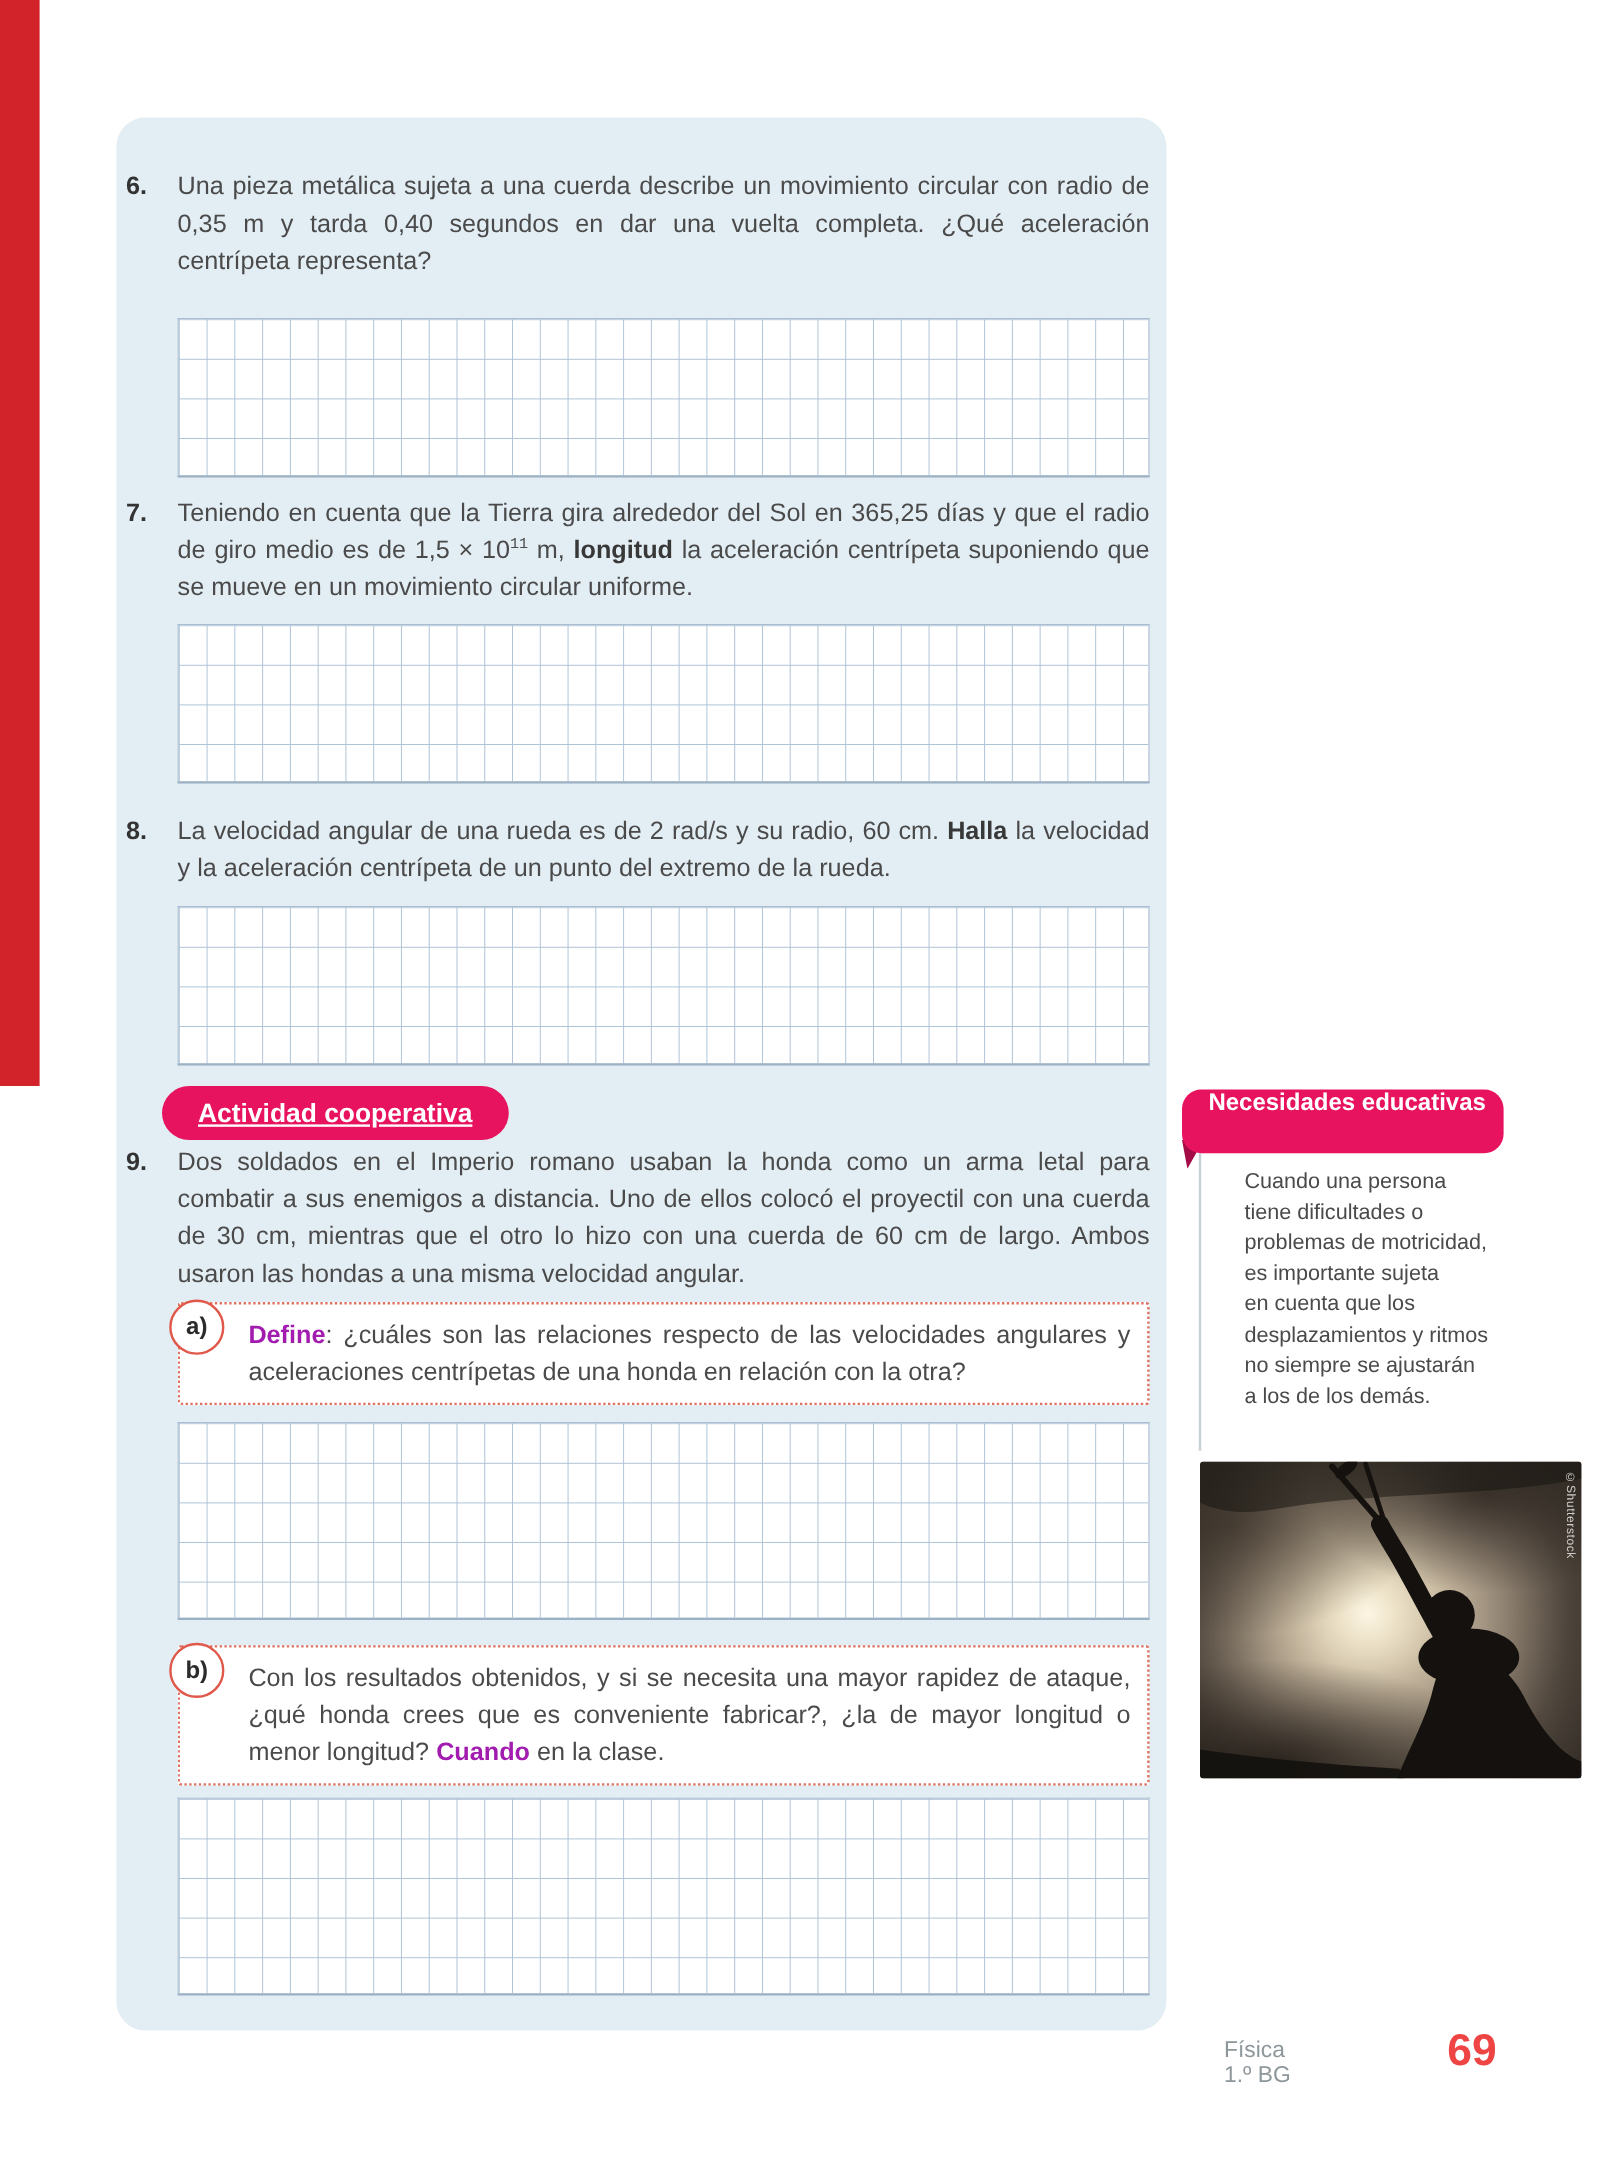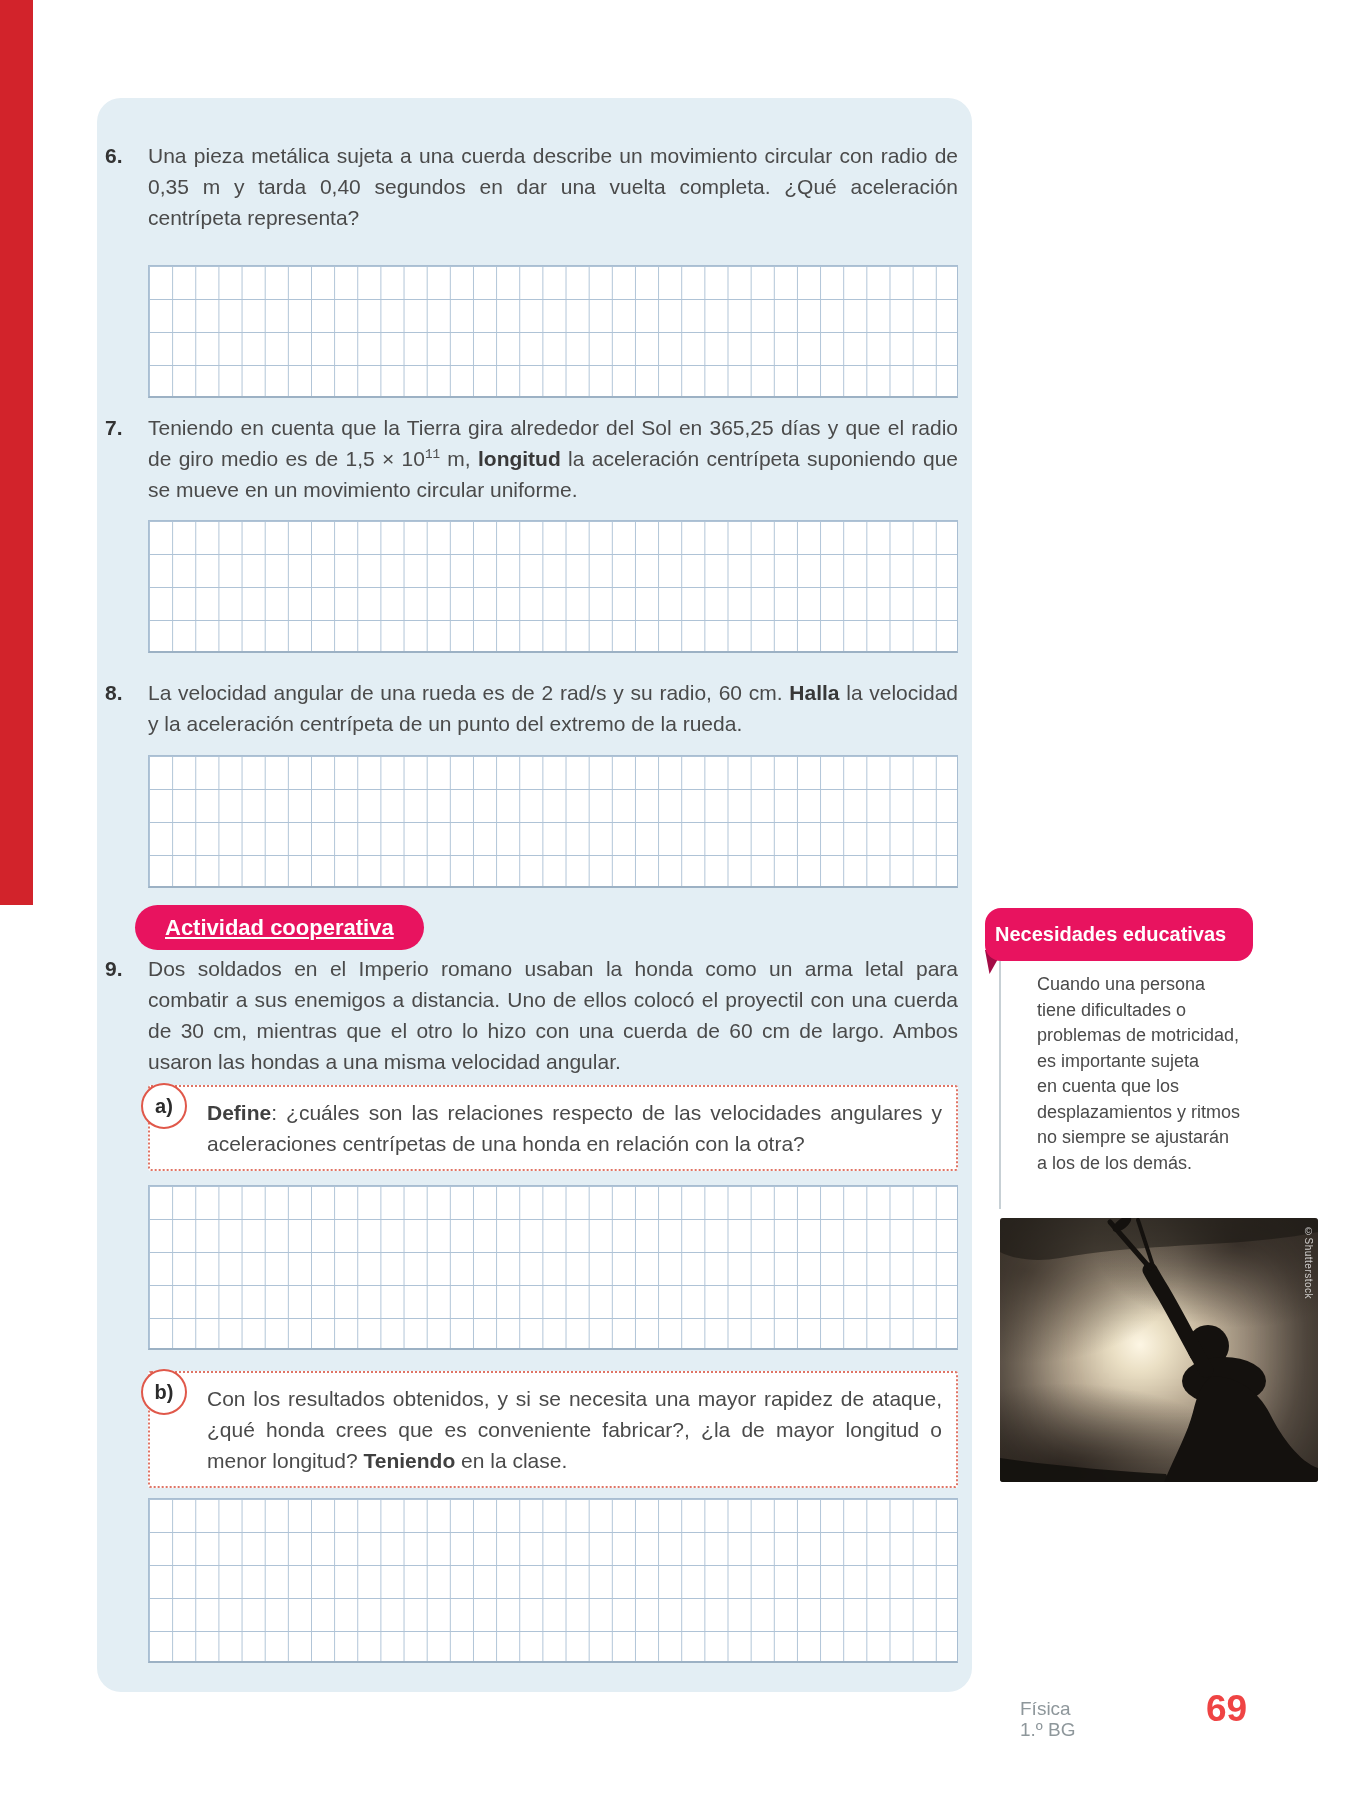--- a/index.html
+++ b/index.html
@@ -25,29 +25,29 @@
         border:1px solid #a9bed2;border-bottom:2px solid #9cb1c4;box-sizing:border-box;}
 
   .coop-badge{position:absolute;left:135px;top:905px;height:45px;line-height:45px;
         padding:0 30px;background:#e8135f;border-radius:23px;color:#fff;
         font-weight:bold;font-size:22px;text-decoration:underline;}
 
   .prompt-box{position:absolute;left:148px;width:810px;background:#ffffff;
         border:2px dotted #df7465;border-radius:3px;
         padding:10px 14px 10px 57px;box-sizing:border-box;
         font-size:21px;line-height:31px;color:#4a4a4a;text-align:justify;}
-  .prompt-box b{color:#404040;}
+  .prompt-box b{color:#a21caf;}
   .prompt-circle{position:absolute;left:141px;width:46px;height:46px;background:#fff;
         border:2px solid #e0584a;border-radius:50%;display:flex;align-items:center;
         justify-content:center;font-weight:bold;font-size:20px;color:#2b2b2b;z-index:2;
         box-sizing:border-box;}
 
   .sb-banner{position:absolute;left:985px;top:908px;width:268px;height:53px;
         background:#e8135f;border-radius:16px;color:#fff;font-weight:bold;font-size:20px;
-        display:flex;align-items:center;padding-left:10px;box-sizing:border-box;z-index:2;}
+        display:flex;padding-left:22px;box-sizing:border-box;z-index:2;}
   .sb-fold{position:absolute;left:985px;top:950px;width:18px;height:24px;background:#a30c46;
         clip-path:polygon(0 0,100% 0,25% 100%);z-index:1;}
   .sb-rule{position:absolute;left:999px;top:961px;width:2px;height:248px;background:#c7d0d5;}
   .sb-body{position:absolute;left:1013px;top:972px;width:262px;
         font-size:18px;line-height:25.5px;color:#4a4a4a;margin-left:24px;}
 
   .photo{position:absolute;left:1000px;top:1218px;width:318px;height:264px;
         border-radius:3px;overflow:hidden;
         background:
           radial-gradient(ellipse 65% 45% at 75% 10%, rgba(52,44,38,0.8), rgba(52,44,38,0) 70%),
@@ -98,21 +98,21 @@
 
   <div class="prompt-box" style="top:1085px;height:86px;">
     <div><b>Define</b><span>: ¿cuáles son las relaciones respecto de las velocidades angulares y aceleraciones centrípetas de una honda en relación con la otra?</span></div>
   </div>
   <div class="prompt-circle" style="top:1083px;">
     <span>a)</span>
   </div>
   <div class="grid" style="top:1185px;height:165px;"></div>
 
   <div class="prompt-box" style="top:1371px;height:117px;">
-    <div><span>Con los resultados obtenidos, y si se necesita una mayor rapidez de ataque, ¿qué honda crees que es conveniente fabricar?, ¿la de mayor longitud o menor longitud? </span><b>Teniendo</b><span> en la clase.</span></div>
+    <div><span>Con los resultados obtenidos, y si se necesita una mayor rapidez de ataque, ¿qué honda crees que es conveniente fabricar?, ¿la de mayor longitud o menor longitud? </span><b>Cuando</b><span> en la clase.</span></div>
   </div>
   <div class="prompt-circle" style="top:1369px;">
     <span>b)</span>
   </div>
   <div class="grid" style="top:1498px;height:165px;"></div>
 
   <div class="sb-fold"></div>
   <div class="sb-banner">
     <span>Necesidades educativas</span>
   </div>

